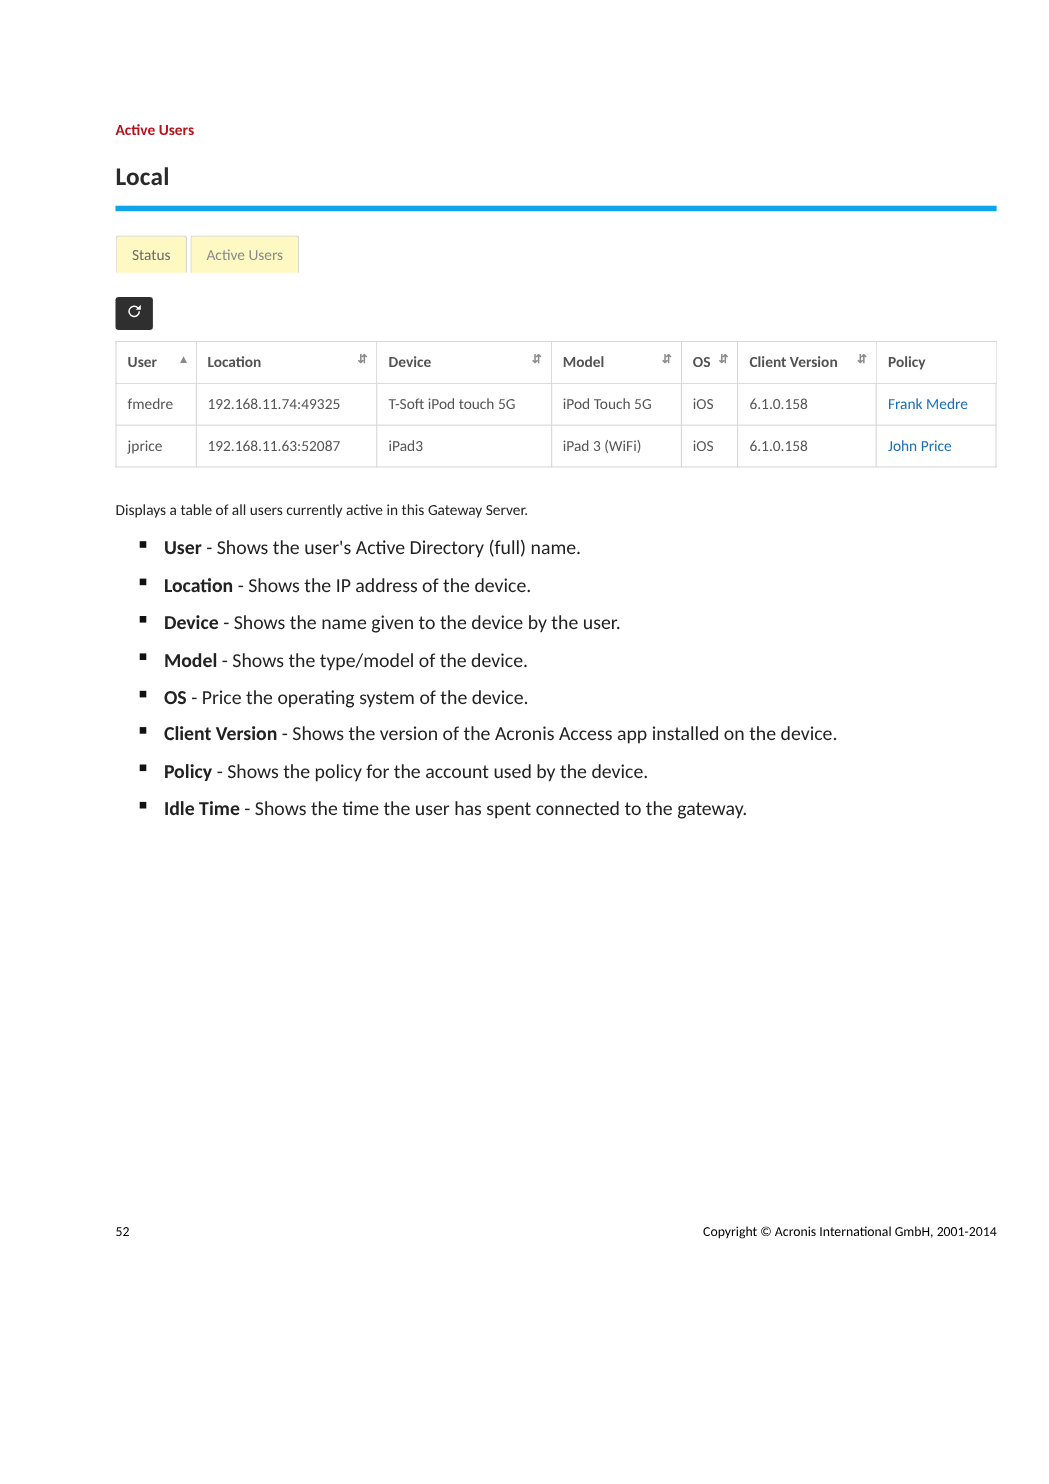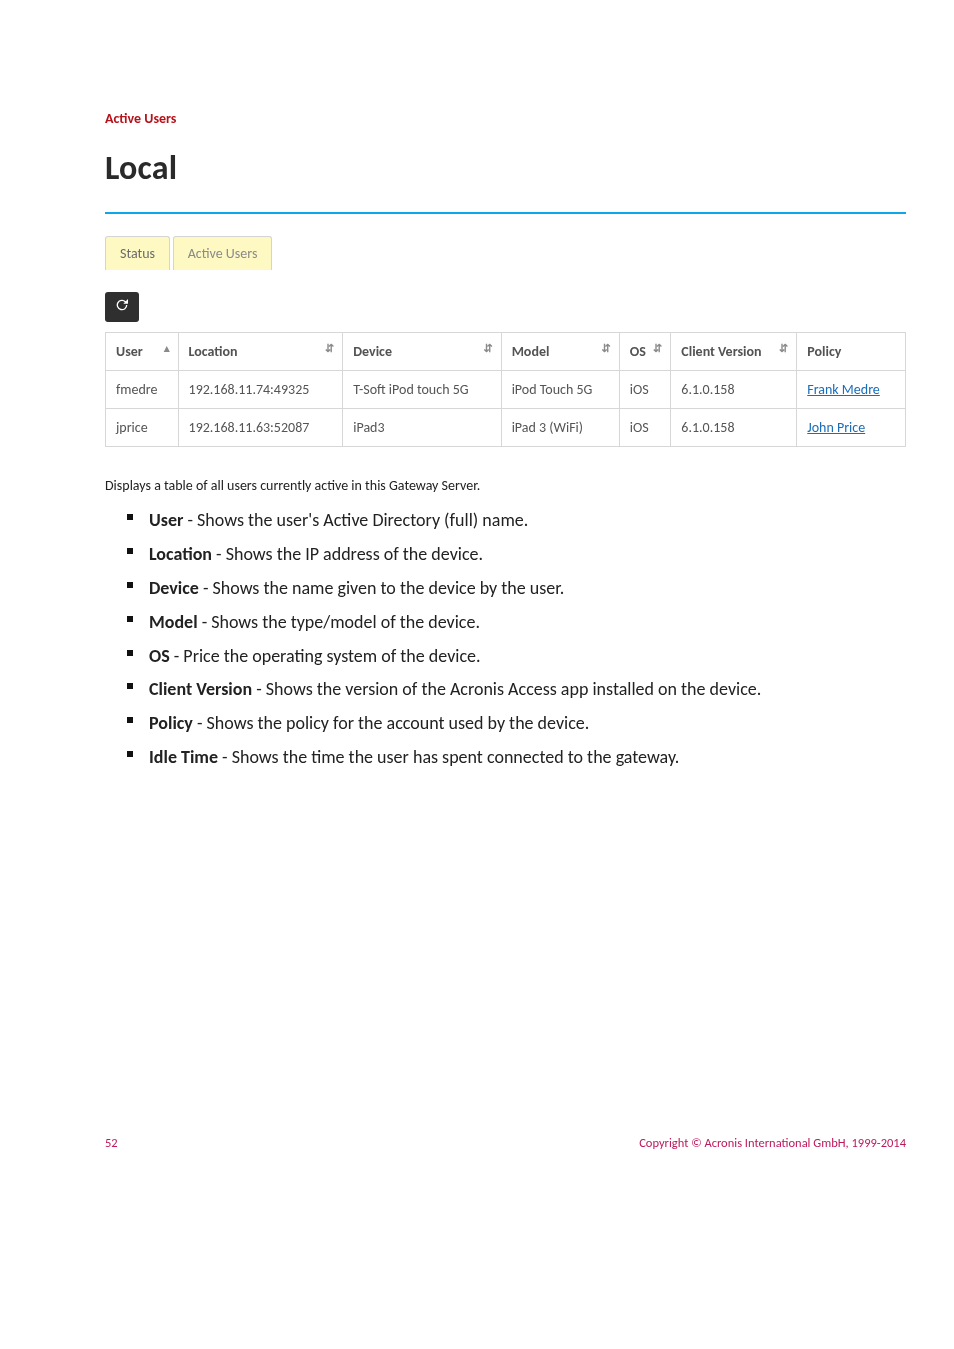--- a/index.html
+++ b/index.html
@@ -14,26 +14,26 @@
   .page {
     padding: 110px 48px 0 105px;
   }
   .section-heading {
     color: #b5131b;
     font-weight: 700;
     font-size: 14px;
     margin: 0 0 14px 0;
   }
   .local-title {
-    font-size: 34px;
+    font-size: 23px;
     font-weight: 700;
     color: #2a2a2a;
     margin: 0 0 10px 0;
-    border-bottom: 2px solid #0ea5e9;
-    padding: 6px 0 24px 0;
+    border-bottom: 5px solid #0ea5e9;
+    padding: 6px 0 12px 0;
     letter-spacing: 0.2px;
   }
 
   
   .tabs {
     margin: 22px 0 14px 0;
   }
   .tab {
     display: inline-block;
     border: 1px solid #d4d4d4;
@@ -84,21 +84,20 @@
   .data-table td { color: #555; }
   .sort-glyph {
     float: right;
     color: #8a8a8a;
     font-size: 11px;
     line-height: 1;
     letter-spacing: -2px;
   }
   .policy-link {
     color: #1a6db8;
-    text-decoration: underline;
   }
 
   
   .desc {
     margin: 30px 0 10px 0;
     font-size: 14px;
   }
   ul.fields {
     list-style: none;
     padding: 0;
@@ -120,21 +119,21 @@
     background: #111;
   }
   ul.fields li .term { font-weight: 700; }
 
   
   .footer {
     position: relative;
     margin-top: 360px;
     padding: 0 48px 40px 105px;
     font-size: 12.5px;
-    color: #be185d;
+    color: #000000;
     display: flex;
     justify-content: space-between;
   }
 </style>
 </head>
 <body>
 
 <div class="page">
 
   <div class="section-heading">Active Users</div>
@@ -218,14 +217,14 @@
     <li><span class="term">OS</span><span> - Price the operating system of the device.</span></li>
     <li><span class="term">Client Version</span><span> - Shows the version of the Acronis Access app installed on the device.</span></li>
     <li><span class="term">Policy</span><span> - Shows the policy for the account used by the device.</span></li>
     <li><span class="term">Idle Time</span><span> - Shows the time the user has spent connected to the gateway.</span></li>
   </ul>
 
 </div>
 
 <div class="footer">
   <span>52</span>
-  <span>Copyright © Acronis International GmbH, 1999-2014</span>
+  <span>Copyright © Acronis International GmbH, 2001-2014</span>
 </div>
 
 </body></html>

